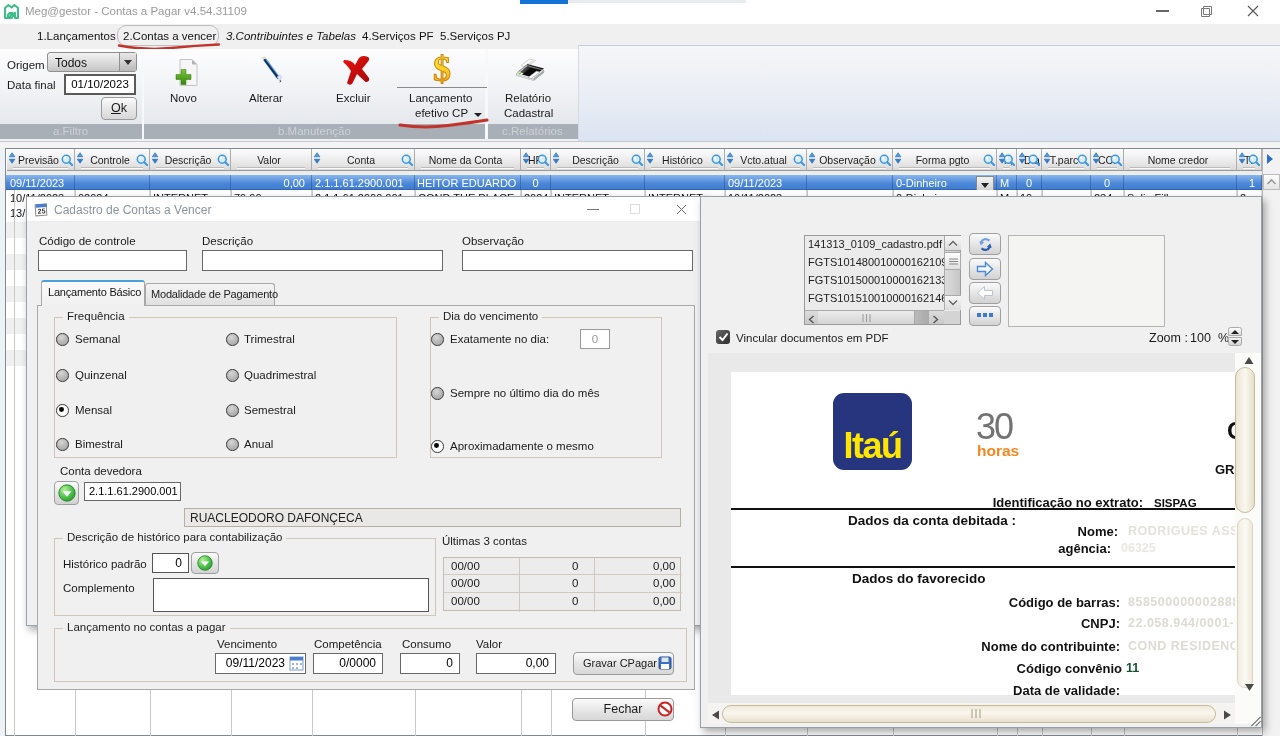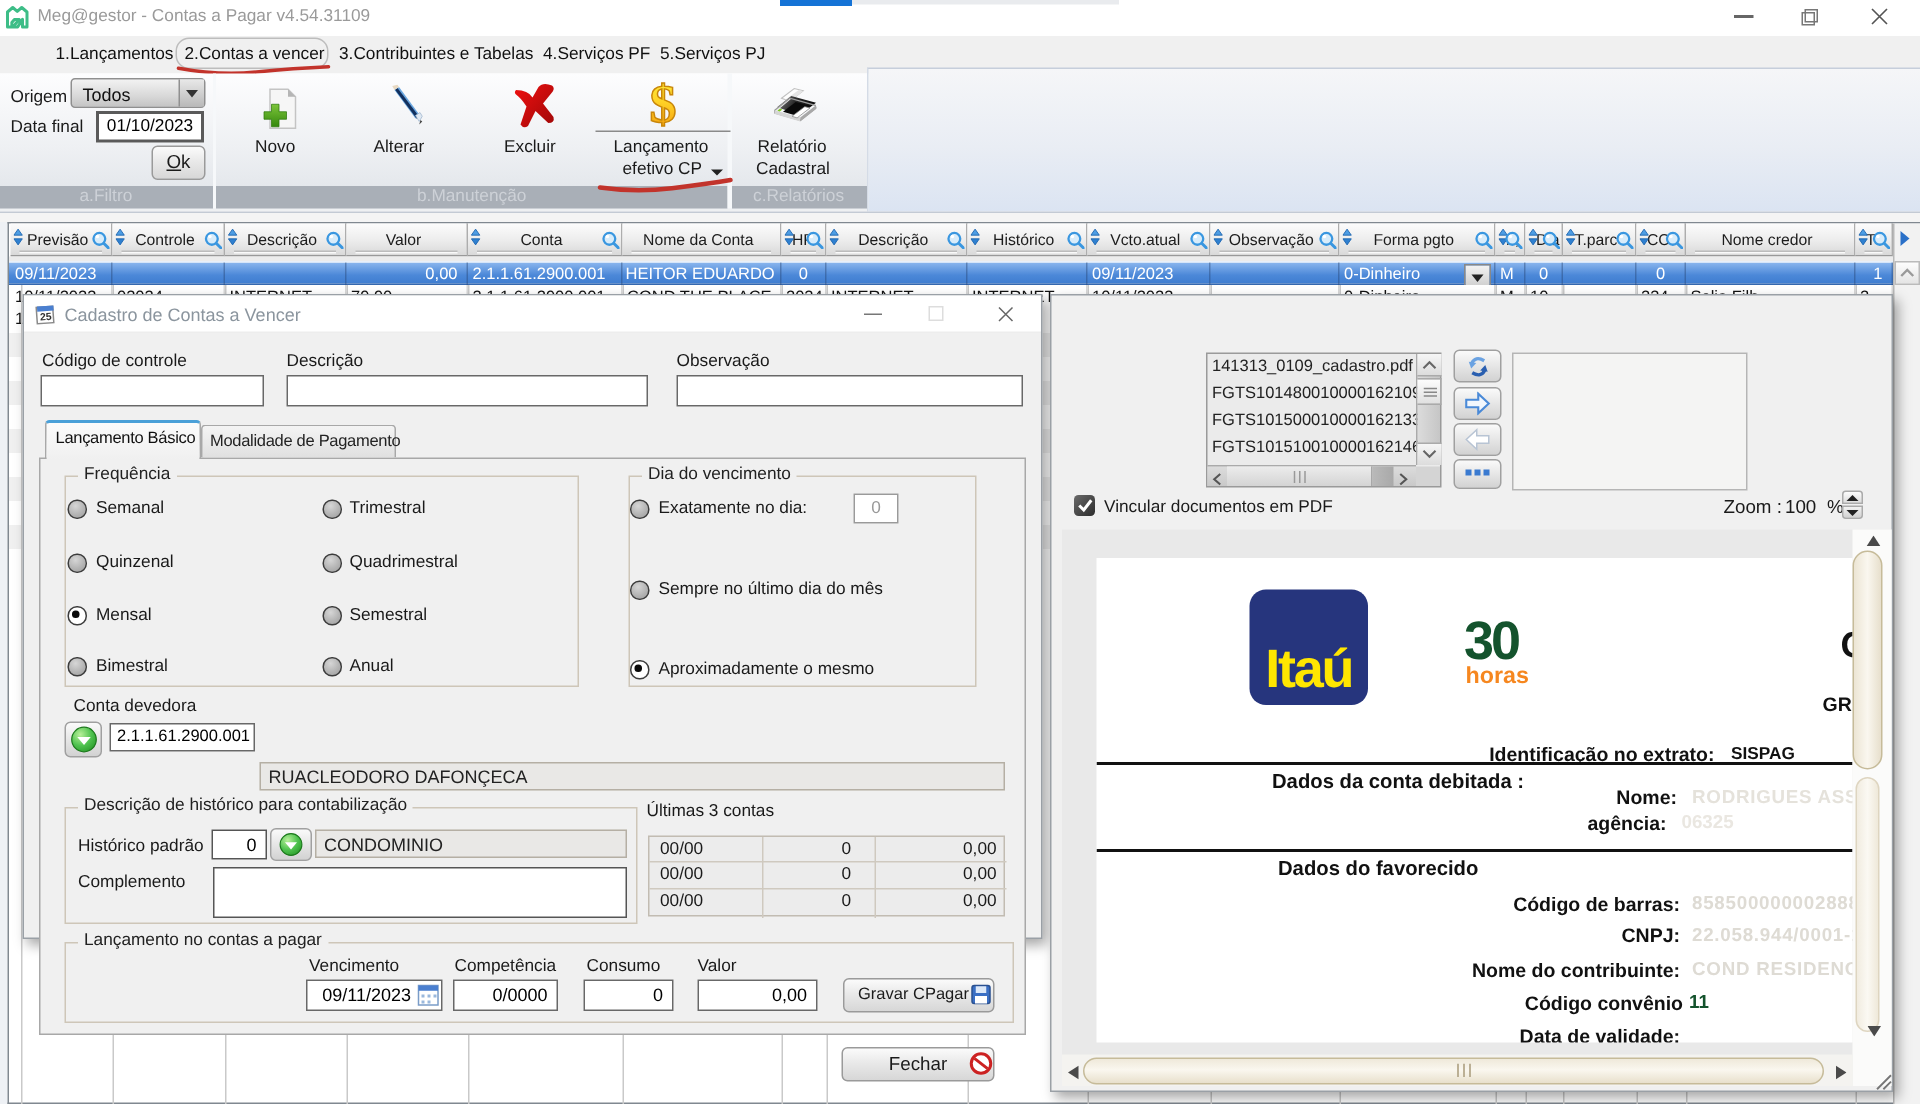--- a/index.html
+++ b/index.html
@@ -41,21 +41,21 @@
     </svg>
   <svg class="abs" style="left:1246px;top:4px" width="14" height="14" viewBox="0 0 14 14">
       <path d="M2 2l10 10M12 2L2 12" stroke="#555" stroke-width="1.1"></path>
     </svg>
 </div>
 
 <div class="abs" style="left:0;top:24px;width:1280px;height:25px;background:#f0f0f0;">
   <span class="abs" style="left:37px;top:6px;font-size:11.5px;color:#111;">1.Lançamentos</span>
   <div class="abs" style="left:117px;top:1px;width:102px;height:21px;border:1px solid #bdbdbd;border-radius:9px;"></div>
   <span class="abs" style="left:123px;top:6px;font-size:11.5px;color:#111;">2.Contas a vencer</span>
-  <span class="abs" style="left:226px;top:6px;font-size:11.5px;color:#111;">3.Contribuintes e Tabelas</span>
+  <span class="abs" style="left:226px;top:6px;font-size:11.5px;color:#111;font-style:italic;">3.Contribuintes e Tabelas</span>
   <span class="abs" style="left:362px;top:6px;font-size:11.5px;color:#111;">4.Serviços PF</span>
   <span class="abs" style="left:440px;top:6px;font-size:11.5px;color:#111;">5.Serviços PJ</span>
   <svg class="abs" style="left:116px;top:18px" width="106" height="9" viewBox="0 0 106 9">
       <path d="M3 3.5Q30 8.5 55 6T103 2.5" fill="none" stroke="#c2332b" stroke-width="2.4" stroke-linecap="round"></path>
     </svg>
 </div>
 
 <div class="abs" style="left:578px;top:45px;width:702px;height:96px;background:linear-gradient(#f5f6f8,#e9edf4 55%,#dbe4f2);border-top:1px solid #c6cedb;border-left:1px solid #d4dbe6;"></div>
 <div class="abs" style="left:0;top:139px;width:578px;height:2px;background:#eef0f2;"></div>
 <div class="abs" style="left:0;top:141px;width:1280px;height:1px;background:#c3cad4;"></div>
@@ -330,21 +330,21 @@
 
 <div class="abs" style="left:1262px;top:149px;width:18px;height:587px;background:#f2f2f2;border-left:1px solid #b8b8b8;">
   <div class="abs" style="left:4px;top:5px;width:0;height:0;border-top:5px solid transparent;border-bottom:5px solid transparent;border-left:6px solid #2a70c8;"></div>
   <div class="abs" style="left:0px;top:25px;width:17px;height:16px;background:linear-gradient(#fdfdfd,#e4e4e4);border:1px solid #bbb;"></div>
   <svg class="abs" style="left:3px;top:29px" width="11" height="8" viewBox="0 0 11 8">
       <path d="M1.5 6L5.5 2l4 4" fill="none" stroke="#9a9a9a" stroke-width="1.6"></path>
     </svg>
 </div>
 
 
-<div class="dlg" style="left:15px;top:196px;width:680px;height:430px;">
+<div class="dlg" style="left:26px;top:196px;width:680px;height:430px;">
   <div class="dtitle">
     <svg class="abs" style="left:7px;top:5px" width="15" height="15" viewBox="0 0 15 15">
         <rect x="1.5" y="2.5" width="11" height="11" fill="#fff" stroke="#8a8a8a" transform="rotate(-4 7 8)"></rect>
         <rect x="2" y="2" width="11" height="3.4" fill="#4a7fd0" transform="rotate(-4 7 8)"></rect>
         <text x="7.4" y="11.5" font-size="7" font-weight="bold" fill="#333" text-anchor="middle" transform="rotate(-4 7 8)">25</text>
       </svg>
     <span class="dtext">Cadastro de Contas a Vencer</span>
     <div class="abs" style="left:560px;top:12px;width:12px;height:1.2px;background:#777;"></div>
     <div class="abs" style="left:603px;top:7px;width:10px;height:10px;border:1px solid #ddd;"></div>
     <svg class="abs" style="left:649px;top:7px" width="11" height="11" viewBox="0 0 11 11">
@@ -416,21 +416,20 @@
   <div class="gb" style="left:27px;top:341px;width:382px;height:78px;">
       <span>Descrição de histórico para contabilização</span>
     </div>
   <span class="lbl" style="left:36px;top:361px;">Histórico padrão</span>
   <div class="tb" style="left:125px;top:356px;width:37px;height:20px;font-size:12px;text-align:right;padding:2px 6px 2px 4px;border-color:#555;">0</div>
   <div class="sbtn" style="left:164px;top:355px;width:28px;height:22px;"></div>
     <svg class="abs" style="left:170px;top:358px" width="16" height="16" viewBox="0 0 22 22">
       <circle cx="11" cy="11" r="10" fill="url(#grn)" stroke="#1d7a1d" stroke-width="1"></circle>
       <path d="M5.5 9h11L11 15.5z" fill="#fff"></path>
     </svg>
-  <div class="ro" style="left:194px;top:356px;width:208px;height:19px;">CONDOMINIO</div>
   <span class="lbl" style="left:36px;top:385px;">Complemento</span>
   <div class="tb" style="left:126px;top:381px;width:276px;height:34px;border-color:#555;"></div>
 
   <span class="lbl" style="left:415px;top:338px;">Últimas 3 contas</span>
   <div class="abs" style="left:416px;top:360px;width:238px;height:54px;background:#ececec;border:1px solid #c2bcb2;">
     <div class="abs" style="left:0;top:0;width:238px;height:17px;border-bottom:1px solid #cfc9bf;"></div>
     <div class="abs" style="left:0;top:17px;width:238px;height:18px;border-bottom:1px solid #cfc9bf;"></div>
     <div class="abs" style="left:75px;top:0;width:1px;height:54px;background:#cfc9bf;"></div>
     <div class="abs" style="left:150px;top:0;width:1px;height:54px;background:#cfc9bf;"></div>
     <div class="lbl" style="left:7px;top:2px;">00/00</div>
@@ -546,21 +545,21 @@
   <div class="abs" style="left:527px;top:130px;width:14px;height:9px;background:linear-gradient(#fdfdfd,#ddd);border:1px solid #aaa;border-radius:2.5px 2.5px 0 0;"></div>
   <div class="abs" style="left:530px;top:133px;width:0;height:0;border-left:4px solid transparent;border-right:4px solid transparent;border-bottom:4.5px solid #222;"></div>
   <div class="abs" style="left:527px;top:140px;width:14px;height:9px;background:linear-gradient(#f2f2f2,#d2d2d2);border:1px solid #aaa;border-radius:0 0 2.5px 2.5px;"></div>
   <div class="abs" style="left:530px;top:143px;width:0;height:0;border-left:4px solid transparent;border-right:4px solid transparent;border-top:4.5px solid #222;"></div>
 
   <div class="abs" style="left:7px;top:156px;width:553px;height:371px;background:#e9e9e9;">
     <div class="abs" style="left:527px;top:0;width:26px;height:371px;background:#fbfbfa;"></div>
     <div class="abs" id="pdfpage" style="left:23px;top:19px;width:504px;height:323px;background:#fff;overflow:hidden;">
         <div style="position:absolute;left:102px;top:21px;width:79px;height:77px;background:#26357d;border-radius:11px;"></div>
         <div style="position:absolute;left:102px;top:53px;width:79px;text-align:center;font-size:36px;font-weight:bold;color:#ffe600;letter-spacing:-1.5px;">Itaú</div>
-        <div style="position:absolute;left:245px;top:34px;font-size:36px;font-weight:bold;color:#14532d;letter-spacing:-2px;">30</div>
+        <div style="position:absolute;left:245px;top:34px;font-size:36px;font-weight:normal;color:#737373;letter-spacing:-2px;">30</div>
         <div style="position:absolute;left:246px;top:70px;font-size:15.5px;font-weight:bold;color:#f6871f;">horas</div>
         <div style="position:absolute;top:45px;left:496px;font-size:24px;font-weight:bold;color:#111;white-space:nowrap;">C</div>
         <div style="position:absolute;top:90px;left:484px;font-size:13px;font-weight:bold;color:#111;white-space:nowrap;">GR</div>
         <div style="position:absolute;top:123px;right:92px;font-size:13px;font-weight:bold;color:#111;white-space:nowrap;">Identificação no extrato:</div>
         <div style="position:absolute;top:125px;left:423px;font-size:11.5px;font-weight:bold;color:#111;white-space:nowrap;">SISPAG</div>
         <div style="position:absolute;left:0;top:136px;width:504px;height:2px;background:#111;"></div>
         <div style="position:absolute;top:141px;left:117px;font-size:13.5px;font-weight:bold;color:#111;white-space:nowrap;">Dados da conta debitada :</div>
         <div style="position:absolute;top:152px;right:117px;font-size:13px;font-weight:bold;color:#111;white-space:nowrap;">Nome:</div>
         <div style="position:absolute;top:152px;left:397px;font-size:12.5px;font-weight:bold;color:#e5e2db;white-space:nowrap;letter-spacing:.5px;">RODRIGUES ASSE</div>
         <div style="position:absolute;top:169px;right:124px;font-size:13px;font-weight:bold;color:#111;white-space:nowrap;">agência:</div>

